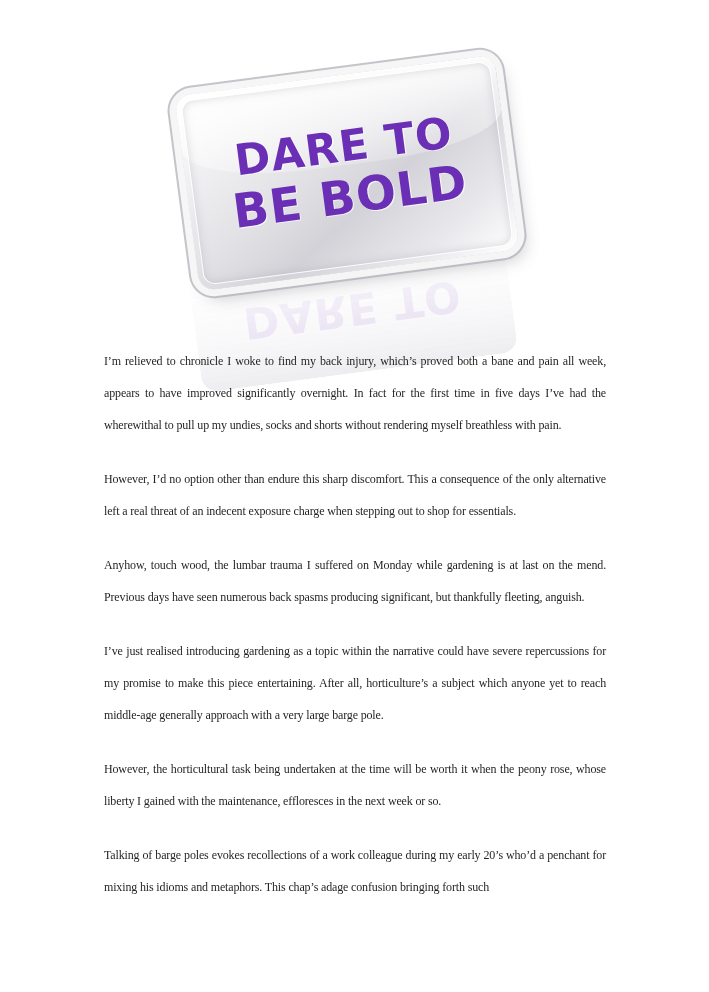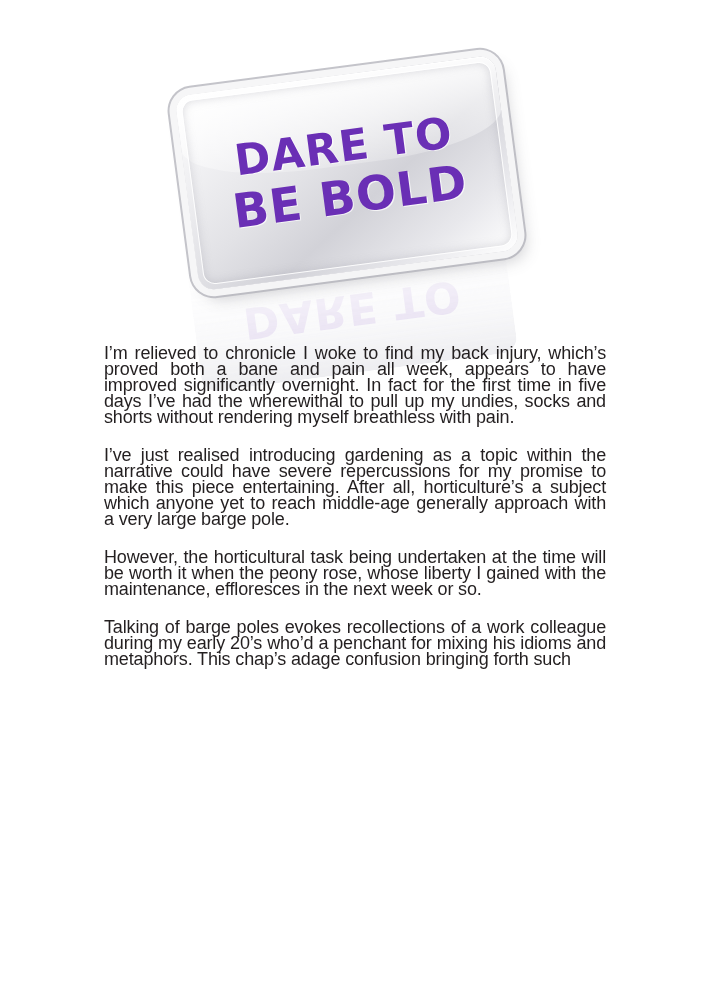--- a/index.html
+++ b/index.html
@@ -110,23 +110,23 @@
     text-shadow: none;
   }
   .body-copy {
     position: absolute;
     left: 104px;
     top: 345px;
     width: 502px;
   }
   .body-copy p {
     margin: 0 0 22px 0;
-    font-family: Liberation Sans, sans-serif;
-    font-size: 18px;
-    line-height: 16px;
+    font-family: Liberation Serif, serif;
+    font-size: 12px;
+    line-height: 32px;
     text-align: justify;
     color: #231f20;
     letter-spacing: -0.15px;
   }
   .body-copy p:last-child {
     margin-bottom: 12px;
   }
   .page-number {
     position: absolute;
     left: 0;
@@ -161,20 +161,22 @@
           <span class="badge-line1">DARE TO</span>
           <span class="badge-line2">BE BOLD</span>
         </div>
       </div>
 
     </div>
   </div>
 
   <div class="body-copy">
     <p>I’m relieved to chronicle I woke to find my back injury, which’s proved both a bane and pain all week, appears to have improved significantly overnight. In fact for the first time in five days I’ve had the wherewithal to pull up my undies, socks and shorts without rendering myself breathless with pain.</p>
+    <p>However, I’d no option other than endure this sharp discomfort. This a consequence of the only alternative left a real threat of an indecent exposure charge when stepping out to shop for essentials.</p>
+    <p>Anyhow, touch wood, the lumbar trauma I suffered on Monday while gardening is at last on the mend. Previous days have seen numerous back spasms producing significant, but thankfully fleeting, anguish.</p>
     <p>I’ve just realised introducing gardening as a topic within the narrative could have severe repercussions for my promise to make this piece entertaining. After all, horticulture’s a subject which anyone yet to reach middle-age generally approach with a very large barge pole.</p>
     <p>However, the horticultural task being undertaken at the time will be worth it when the peony rose, whose liberty I gained with the maintenance, effloresces in the next week or so.</p>
     <p>Talking of barge poles evokes recollections of a work colleague during my early 20’s who’d a penchant for mixing his idioms and metaphors. This chap’s adage confusion bringing forth such</p>
   </div>
 
   <div class="page-number">103</div>
 
 </div>
 
 </body></html>

